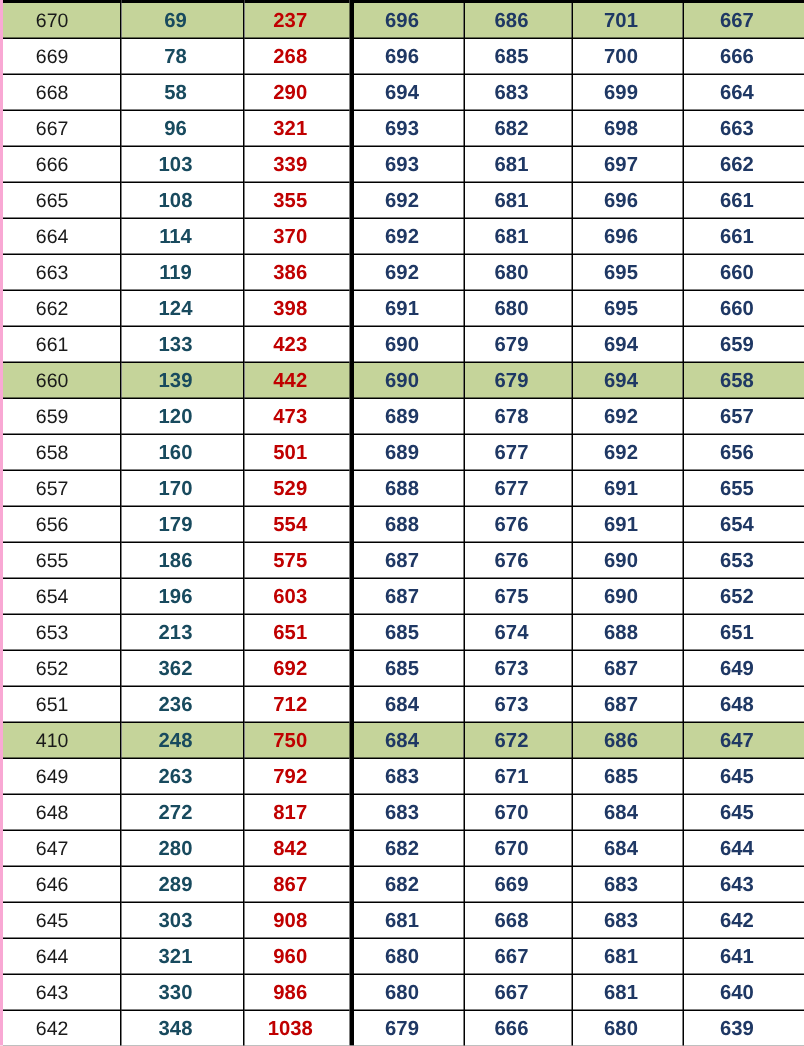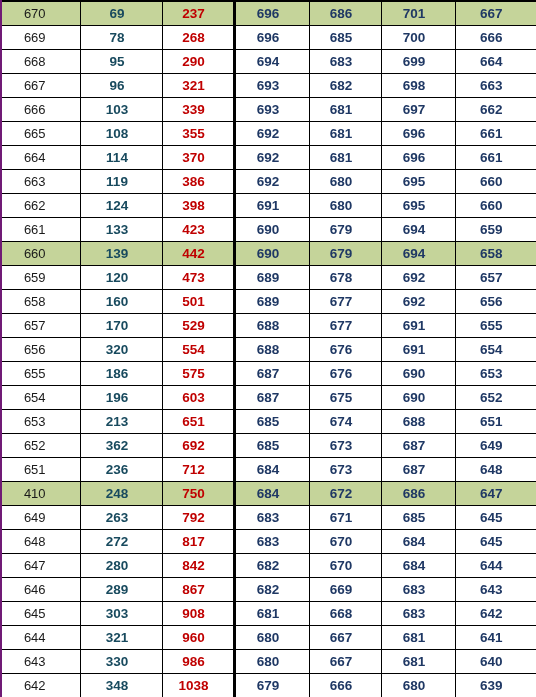--- a/index.html
+++ b/index.html
@@ -13,21 +13,21 @@
     overflow: hidden;
     font-family: "Liberation Sans", sans-serif;
   }
 
   #table-wrap {
     width: 536px;
     height: 697px;
     overflow: hidden;
     position: relative;
     box-sizing: border-box;
-    border-left: 2px solid #701a75;
+    border-left: 2px solid #f9a8d4;
   }
 
   table.data-table {
     border-collapse: collapse;
     width: 536px;
     table-layout: fixed;
     margin: 0;
     padding: 0;
   }
 
@@ -131,21 +131,21 @@
           <td class="c0">669</td>
           <td class="c1">78</td>
           <td class="c2">268</td>
           <td class="c3">696</td>
           <td class="c4">685</td>
           <td class="c5">700</td>
           <td class="c6">666</td>
         </tr>
         <tr>
           <td class="c0">668</td>
-          <td class="c1">95</td>
+          <td class="c1">58</td>
           <td class="c2">290</td>
           <td class="c3">694</td>
           <td class="c4">683</td>
           <td class="c5">699</td>
           <td class="c6">664</td>
         </tr>
         <tr>
           <td class="c0">667</td>
           <td class="c1">96</td>
           <td class="c2">321</td>
@@ -239,21 +239,21 @@
           <td class="c0">657</td>
           <td class="c1">170</td>
           <td class="c2">529</td>
           <td class="c3">688</td>
           <td class="c4">677</td>
           <td class="c5">691</td>
           <td class="c6">655</td>
         </tr>
         <tr>
           <td class="c0">656</td>
-          <td class="c1">320</td>
+          <td class="c1">179</td>
           <td class="c2">554</td>
           <td class="c3">688</td>
           <td class="c4">676</td>
           <td class="c5">691</td>
           <td class="c6">654</td>
         </tr>
         <tr>
           <td class="c0">655</td>
           <td class="c1">186</td>
           <td class="c2">575</td>

